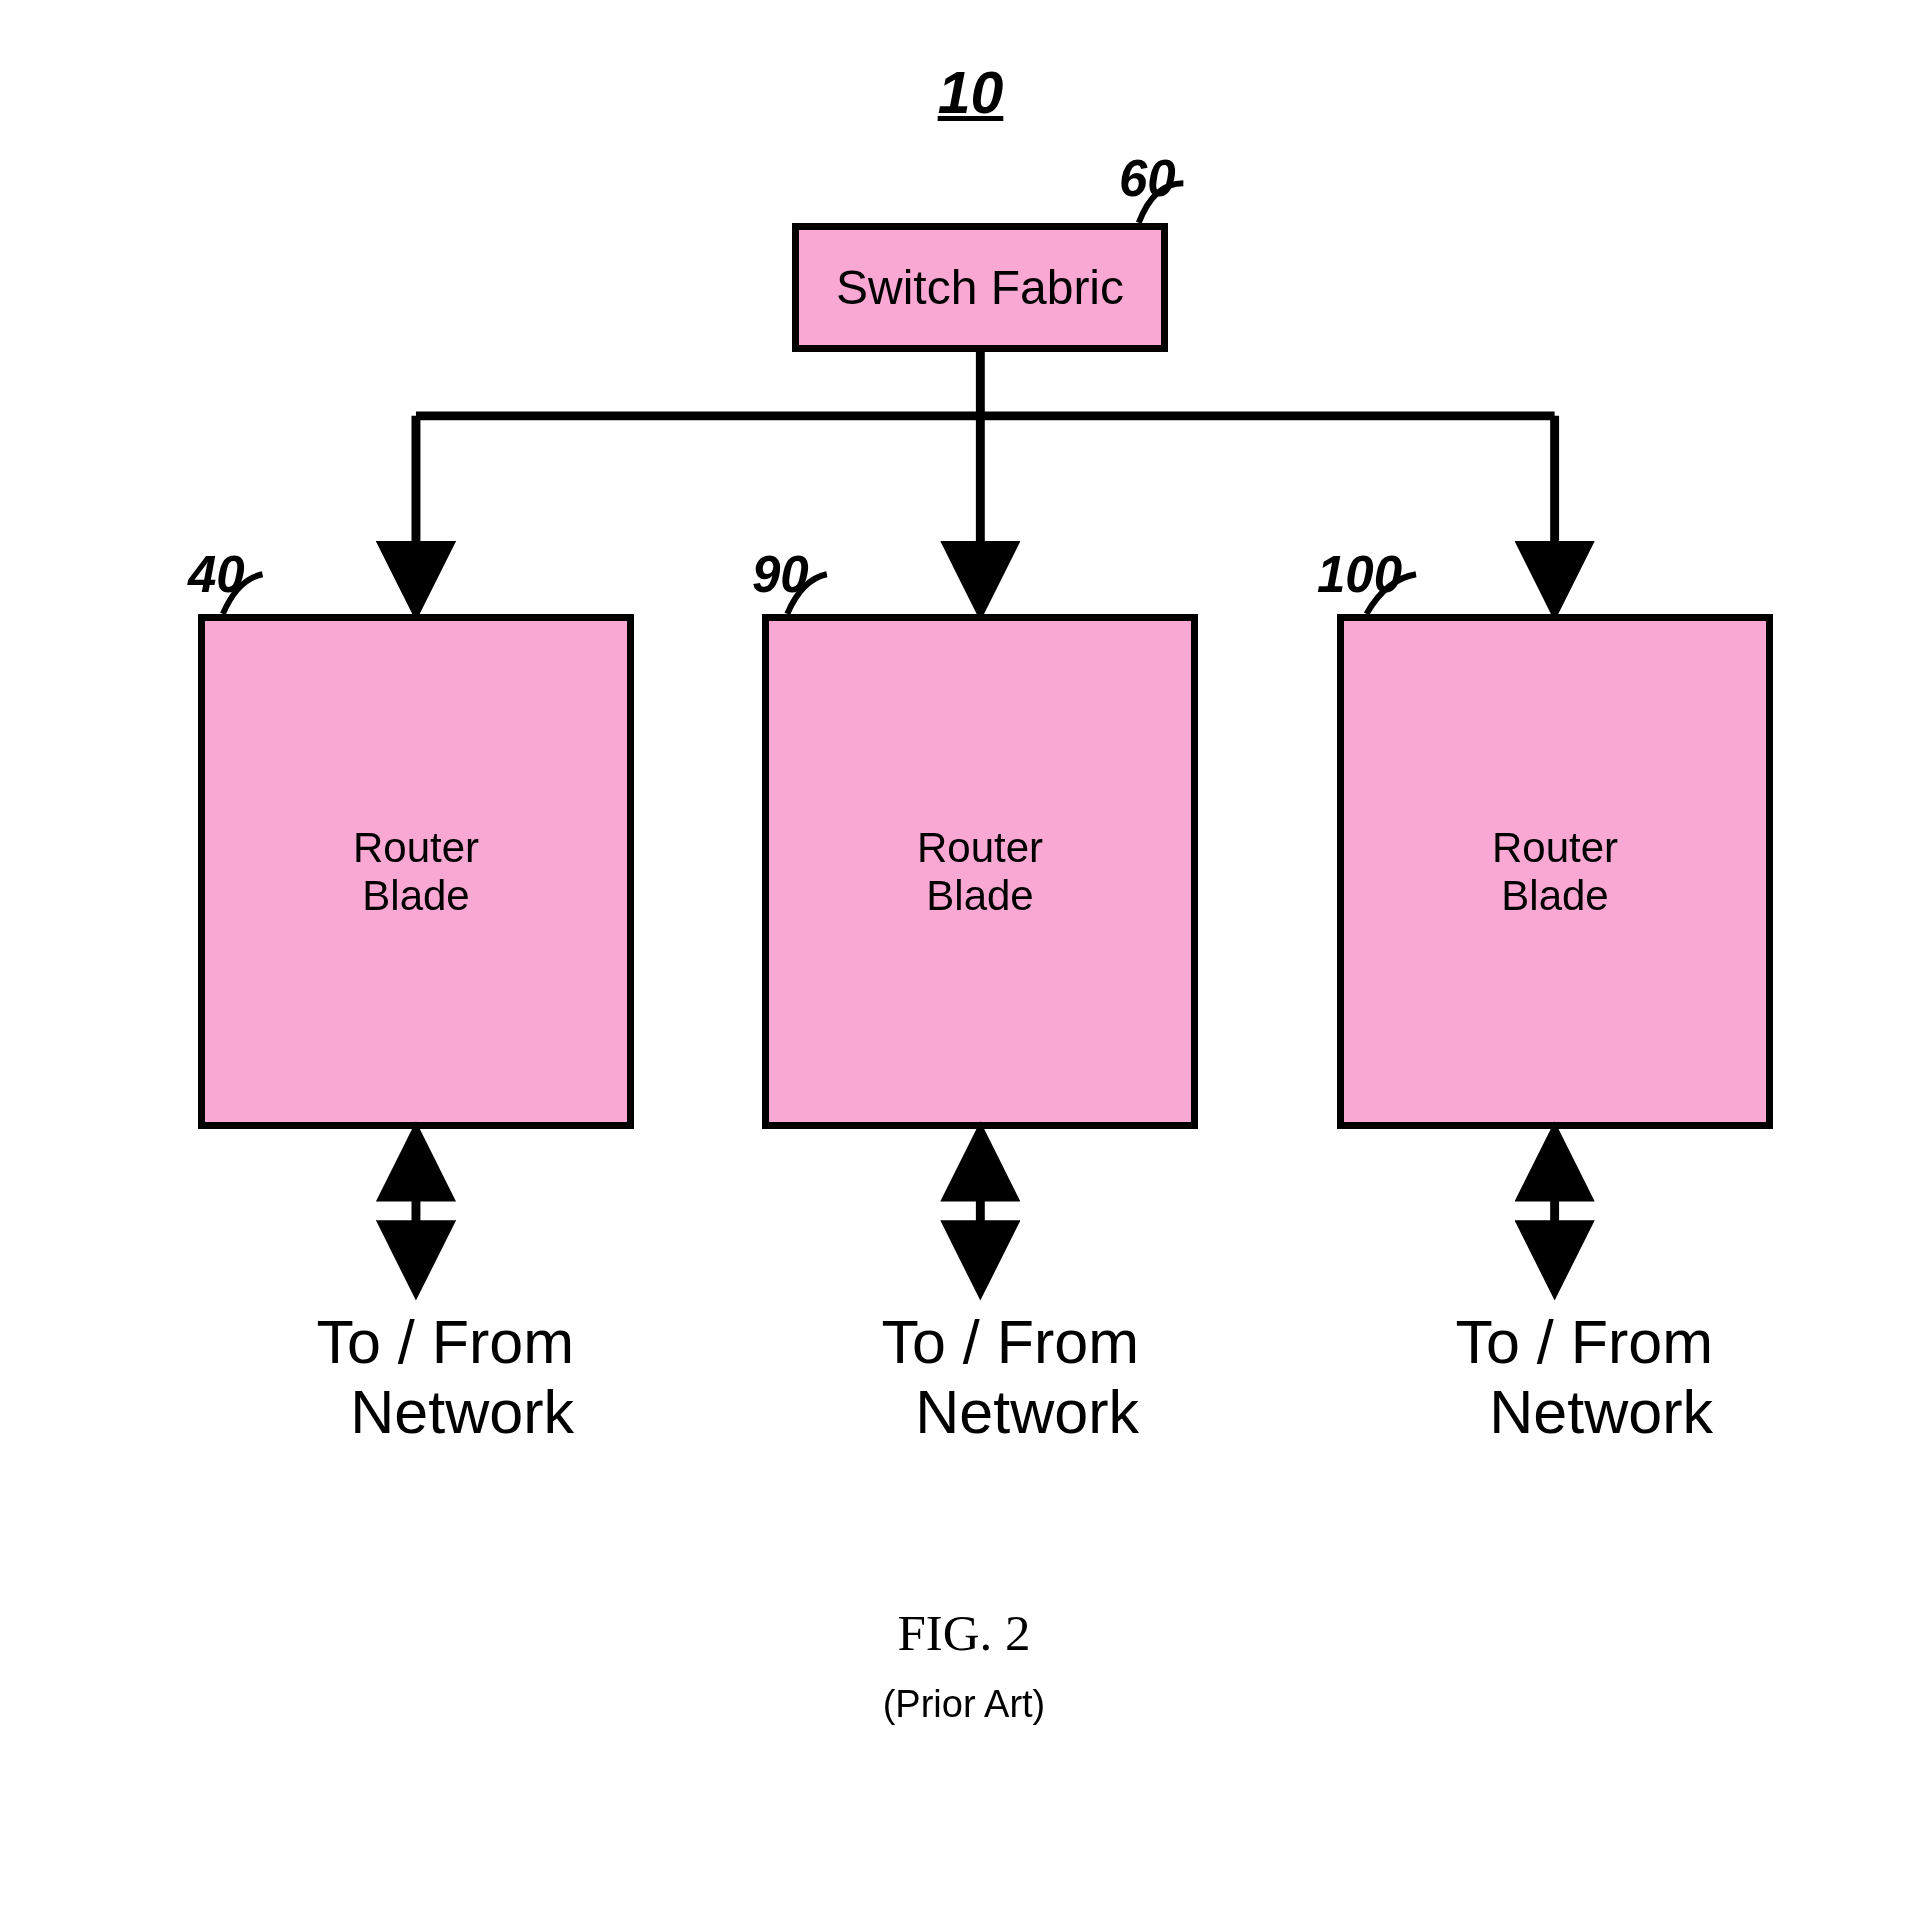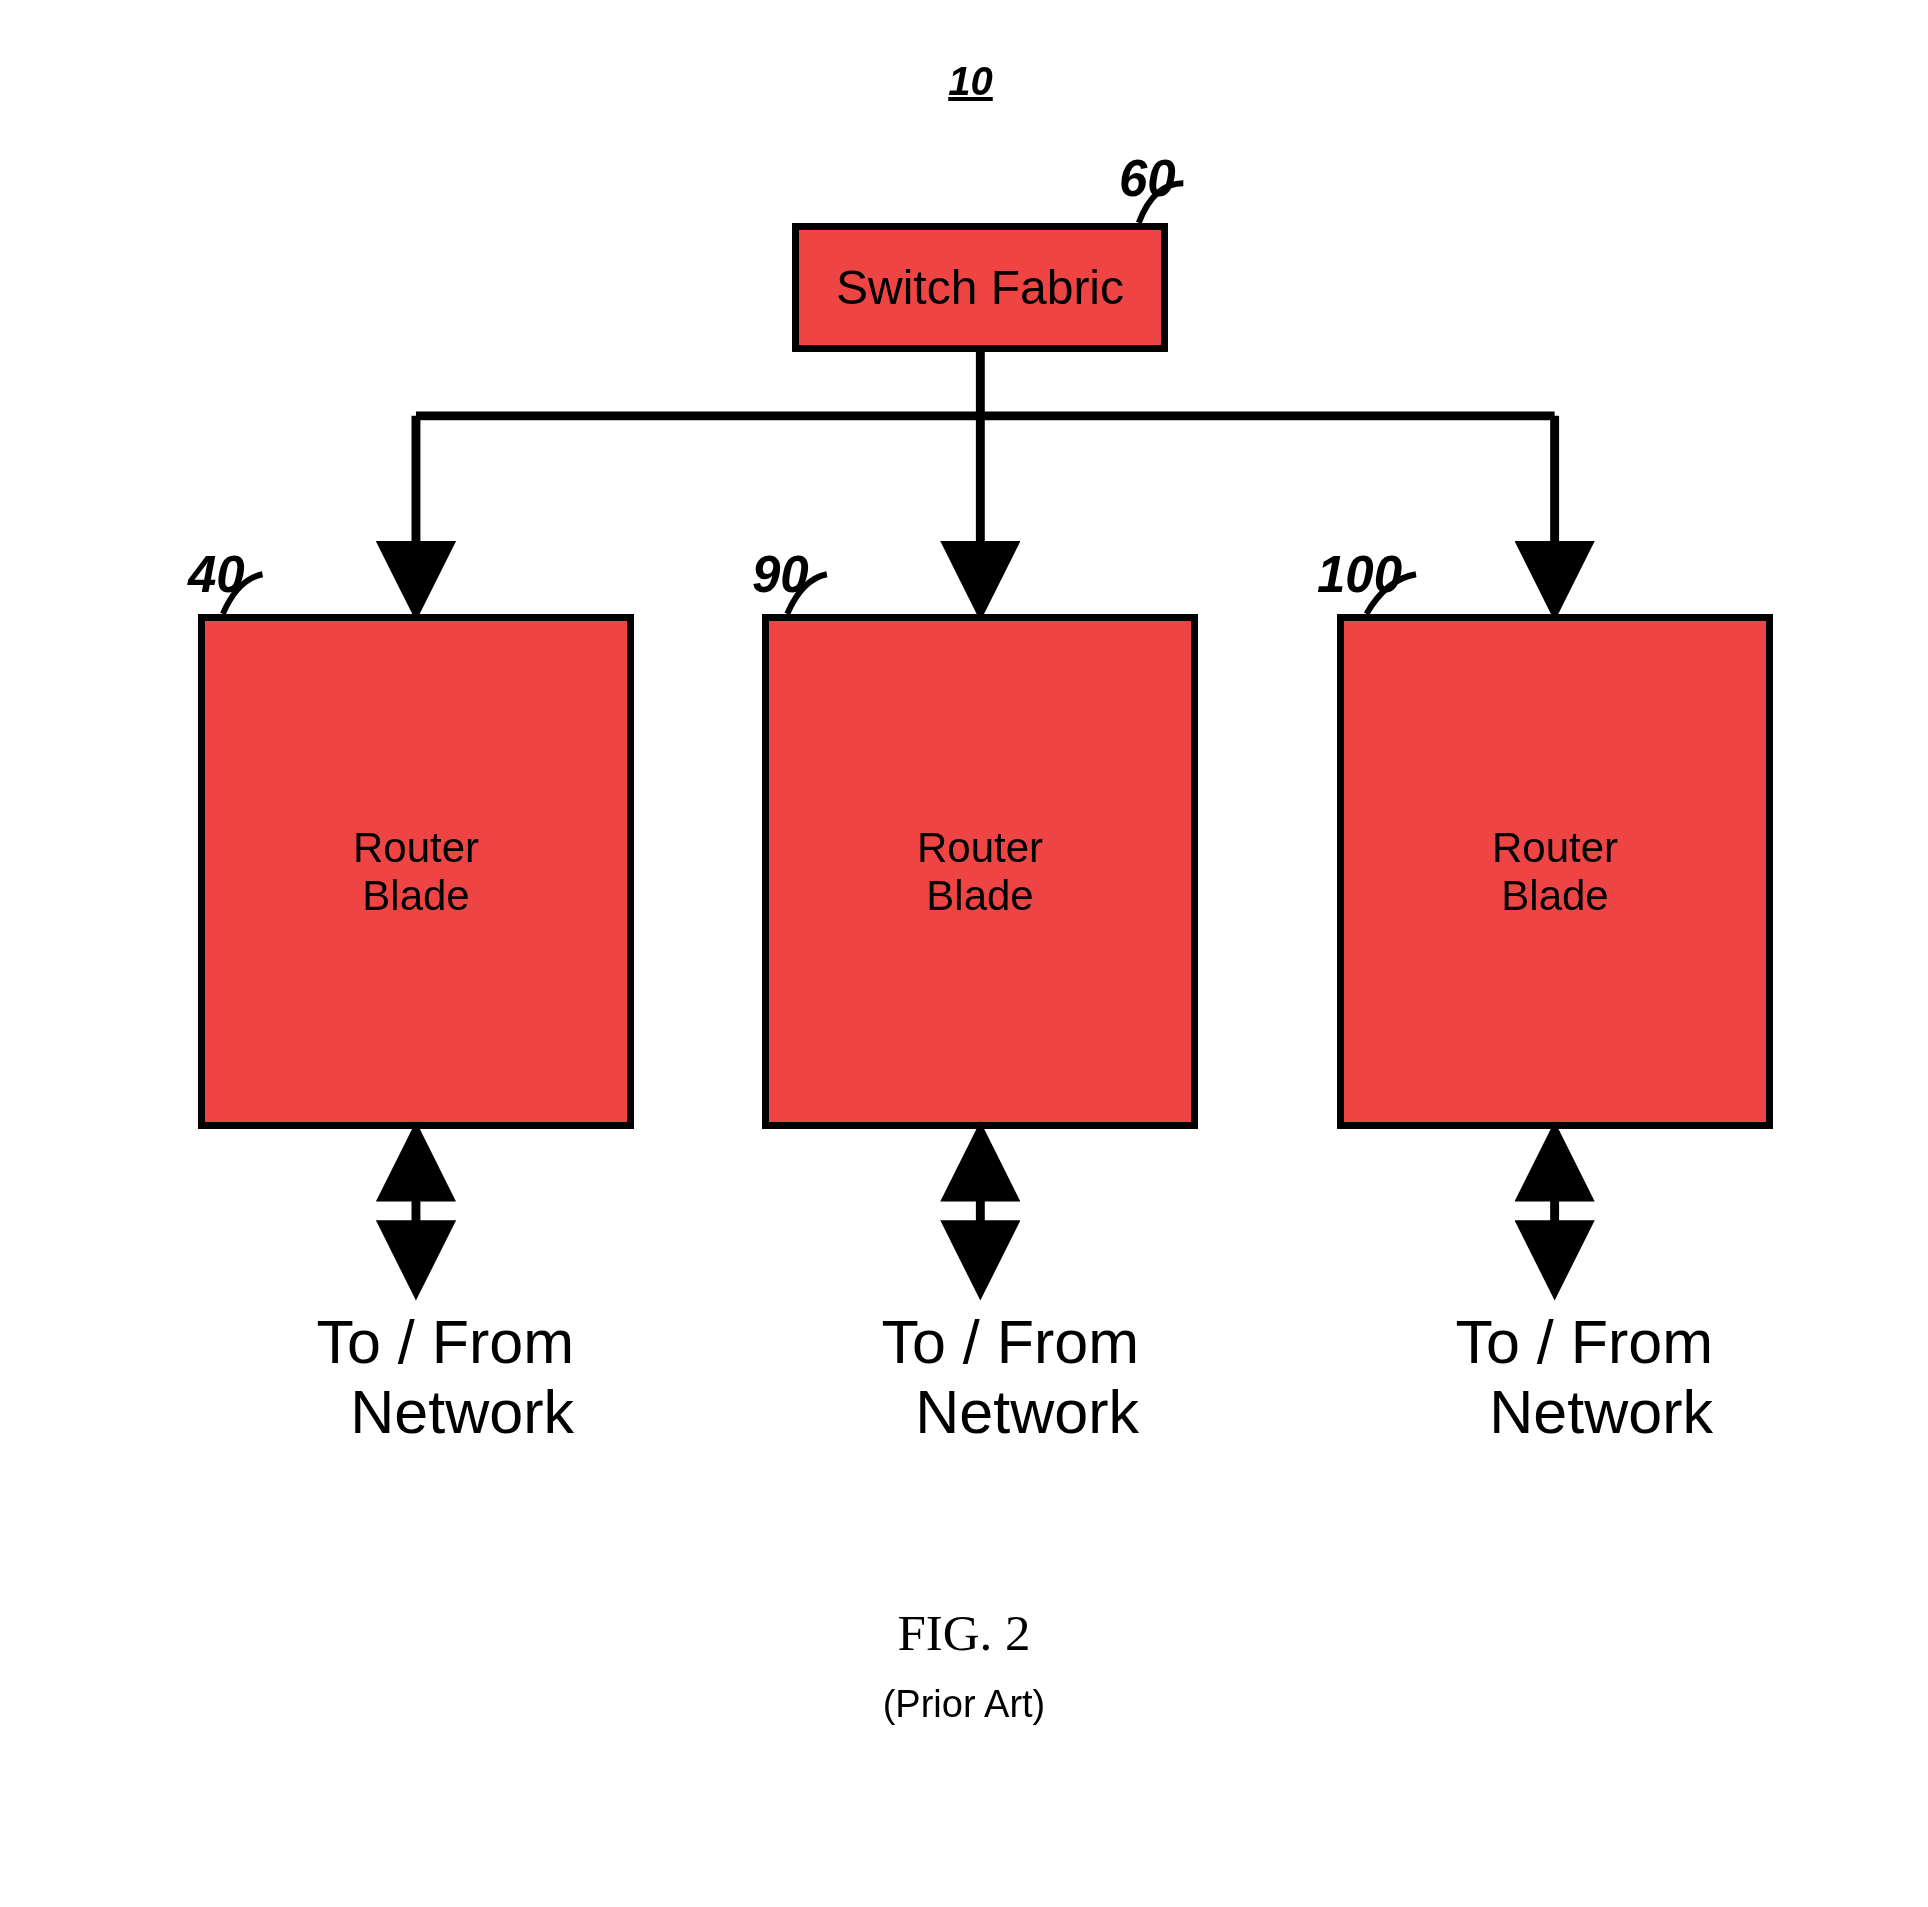--- a/index.html
+++ b/index.html
@@ -11,36 +11,36 @@
     font-family: Arial, Helvetica, sans-serif;
     color: #000;
   }
   .canvas {
     position: relative;
     width: 1929px;
     height: 1908px;
   }
   .figure-id {
     position: absolute;
-    font-size: 40px;
+    font-size: 59px;
     font-weight: 900;
     font-style: italic;
     text-decoration: underline;
     text-align: center;
   }
   .ref-label {
     position: absolute;
     font-size: 51px;
     font-weight: 900;
     font-style: italic;
   }
   .box {
     position: absolute;
     border: 7px solid #000;
-    background: #ef4444;
+    background: #f9a8d4;
     display: flex;
     align-items: center;
     justify-content: center;
     text-align: center;
     box-sizing: border-box;
   }
   .box-label-sm { font-size: 48px; }
   .box-label-lg { font-size: 42px; }
   .io-label {
     position: absolute;

